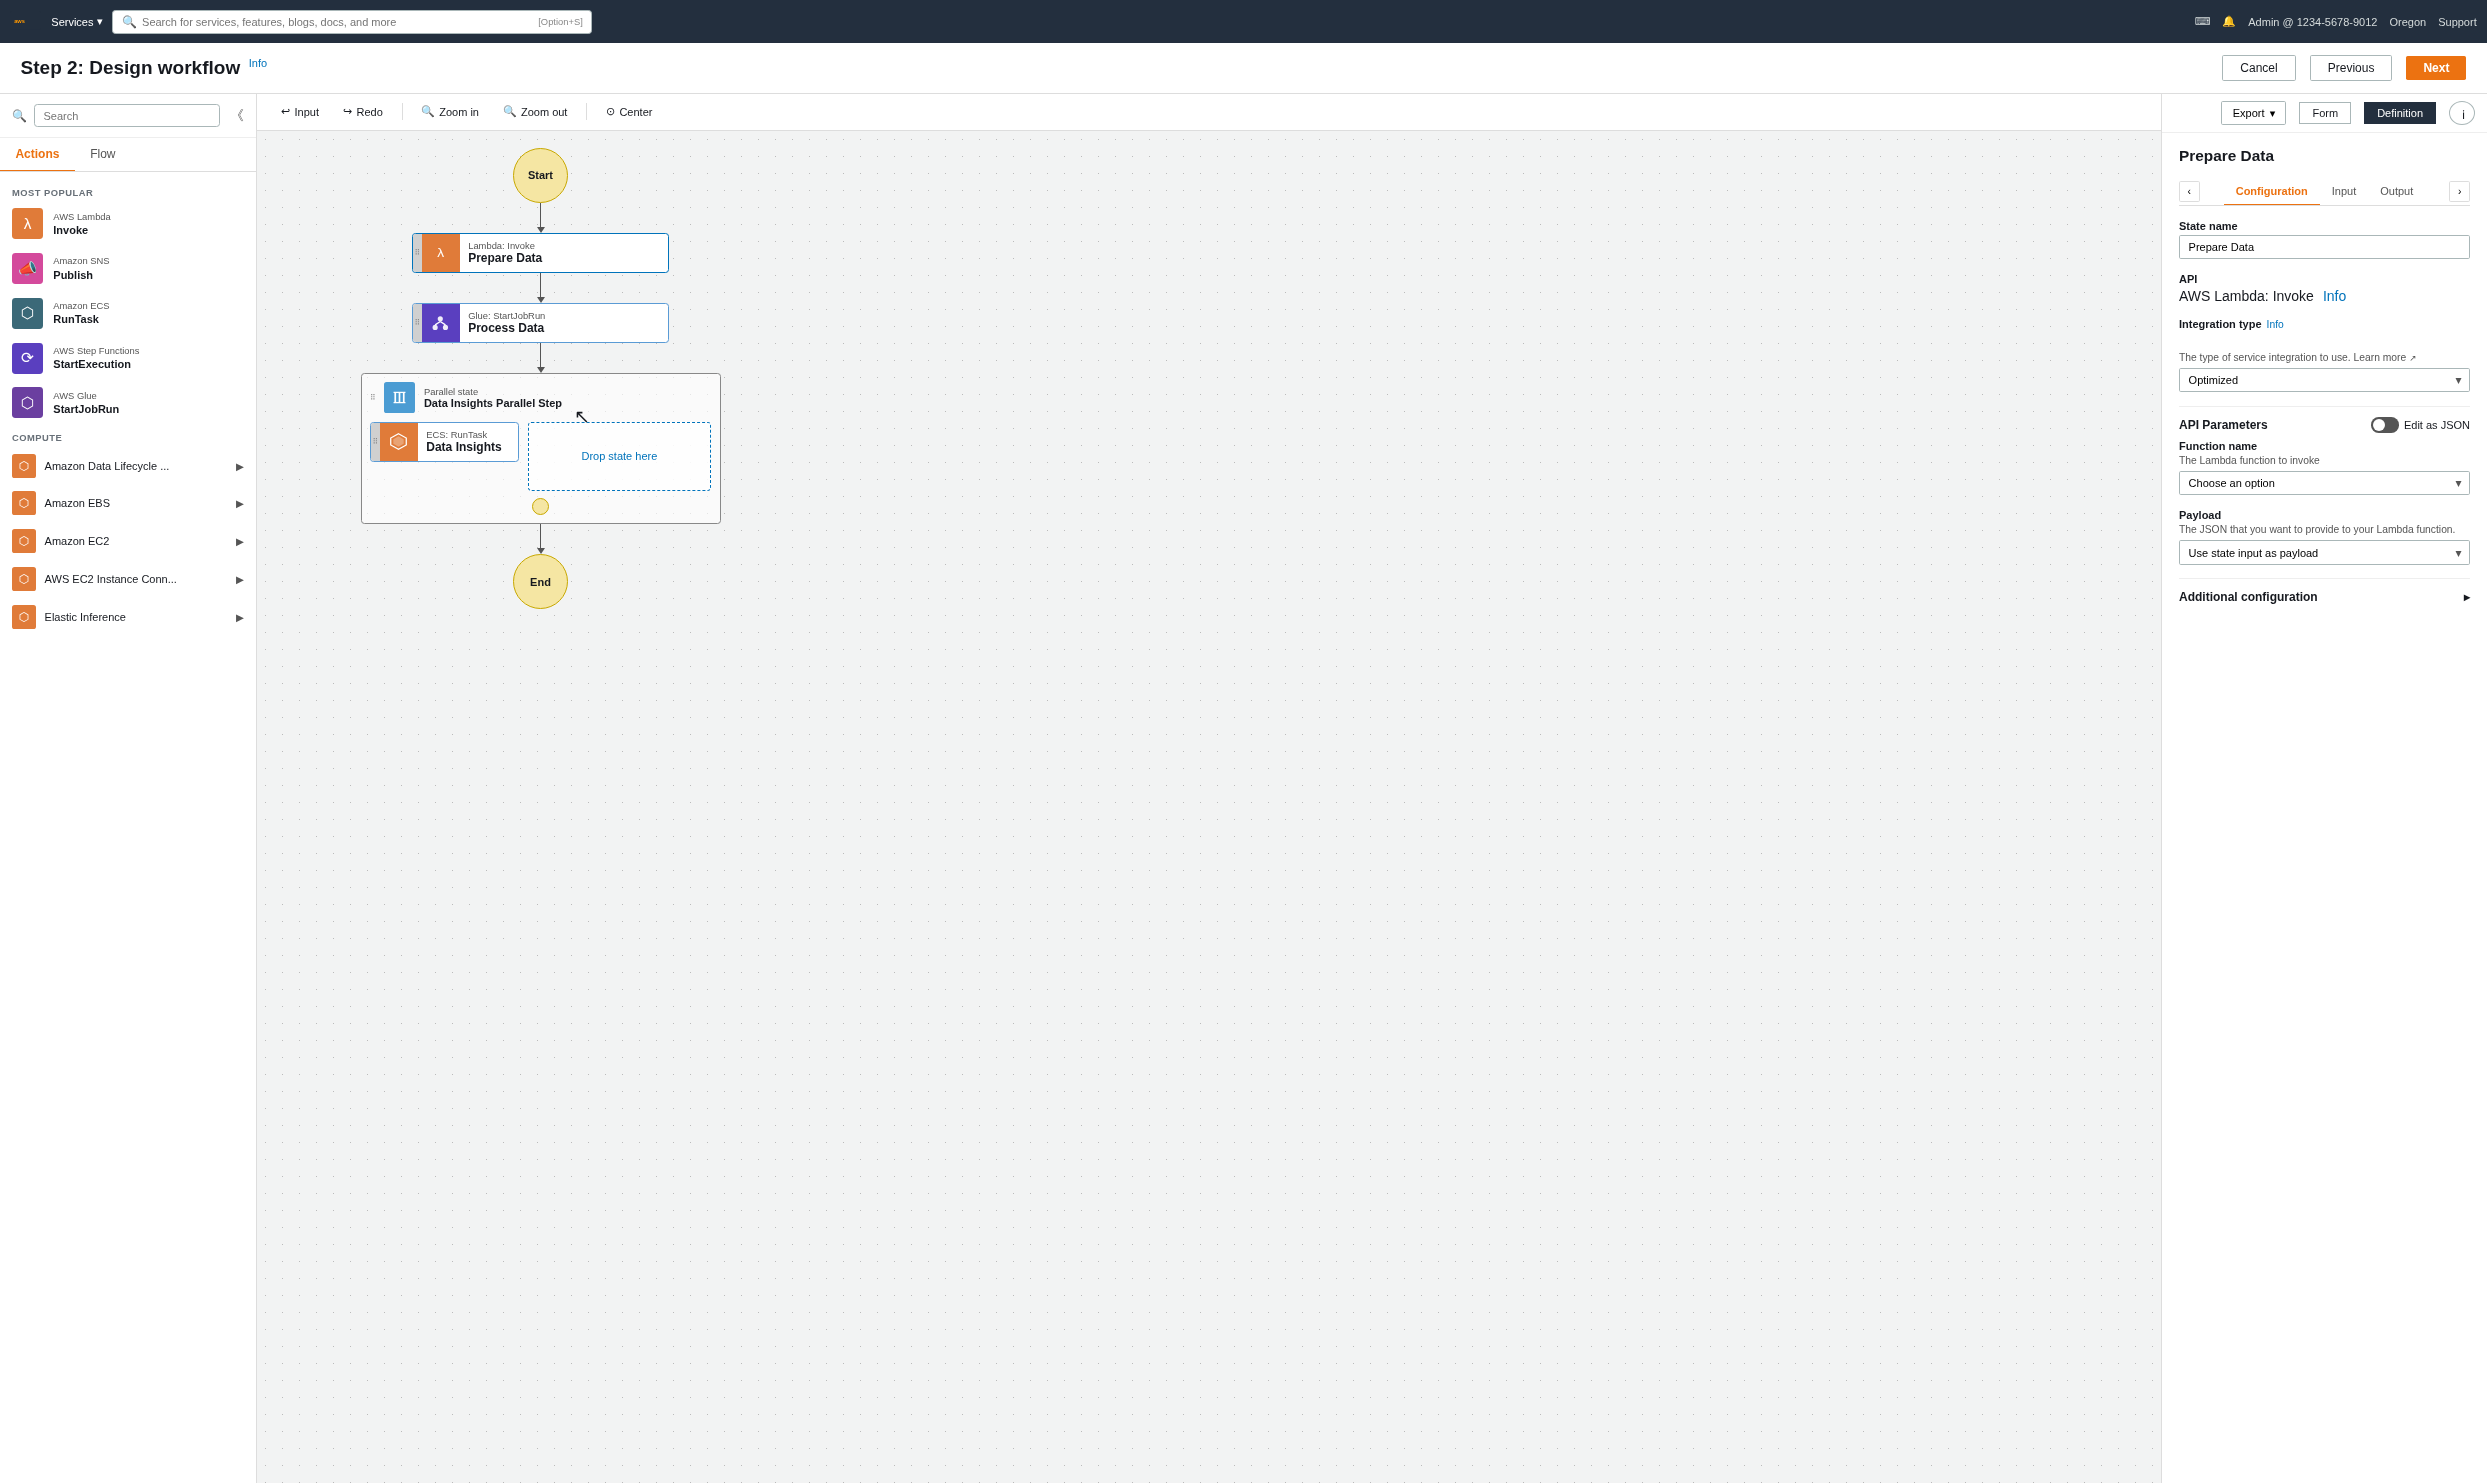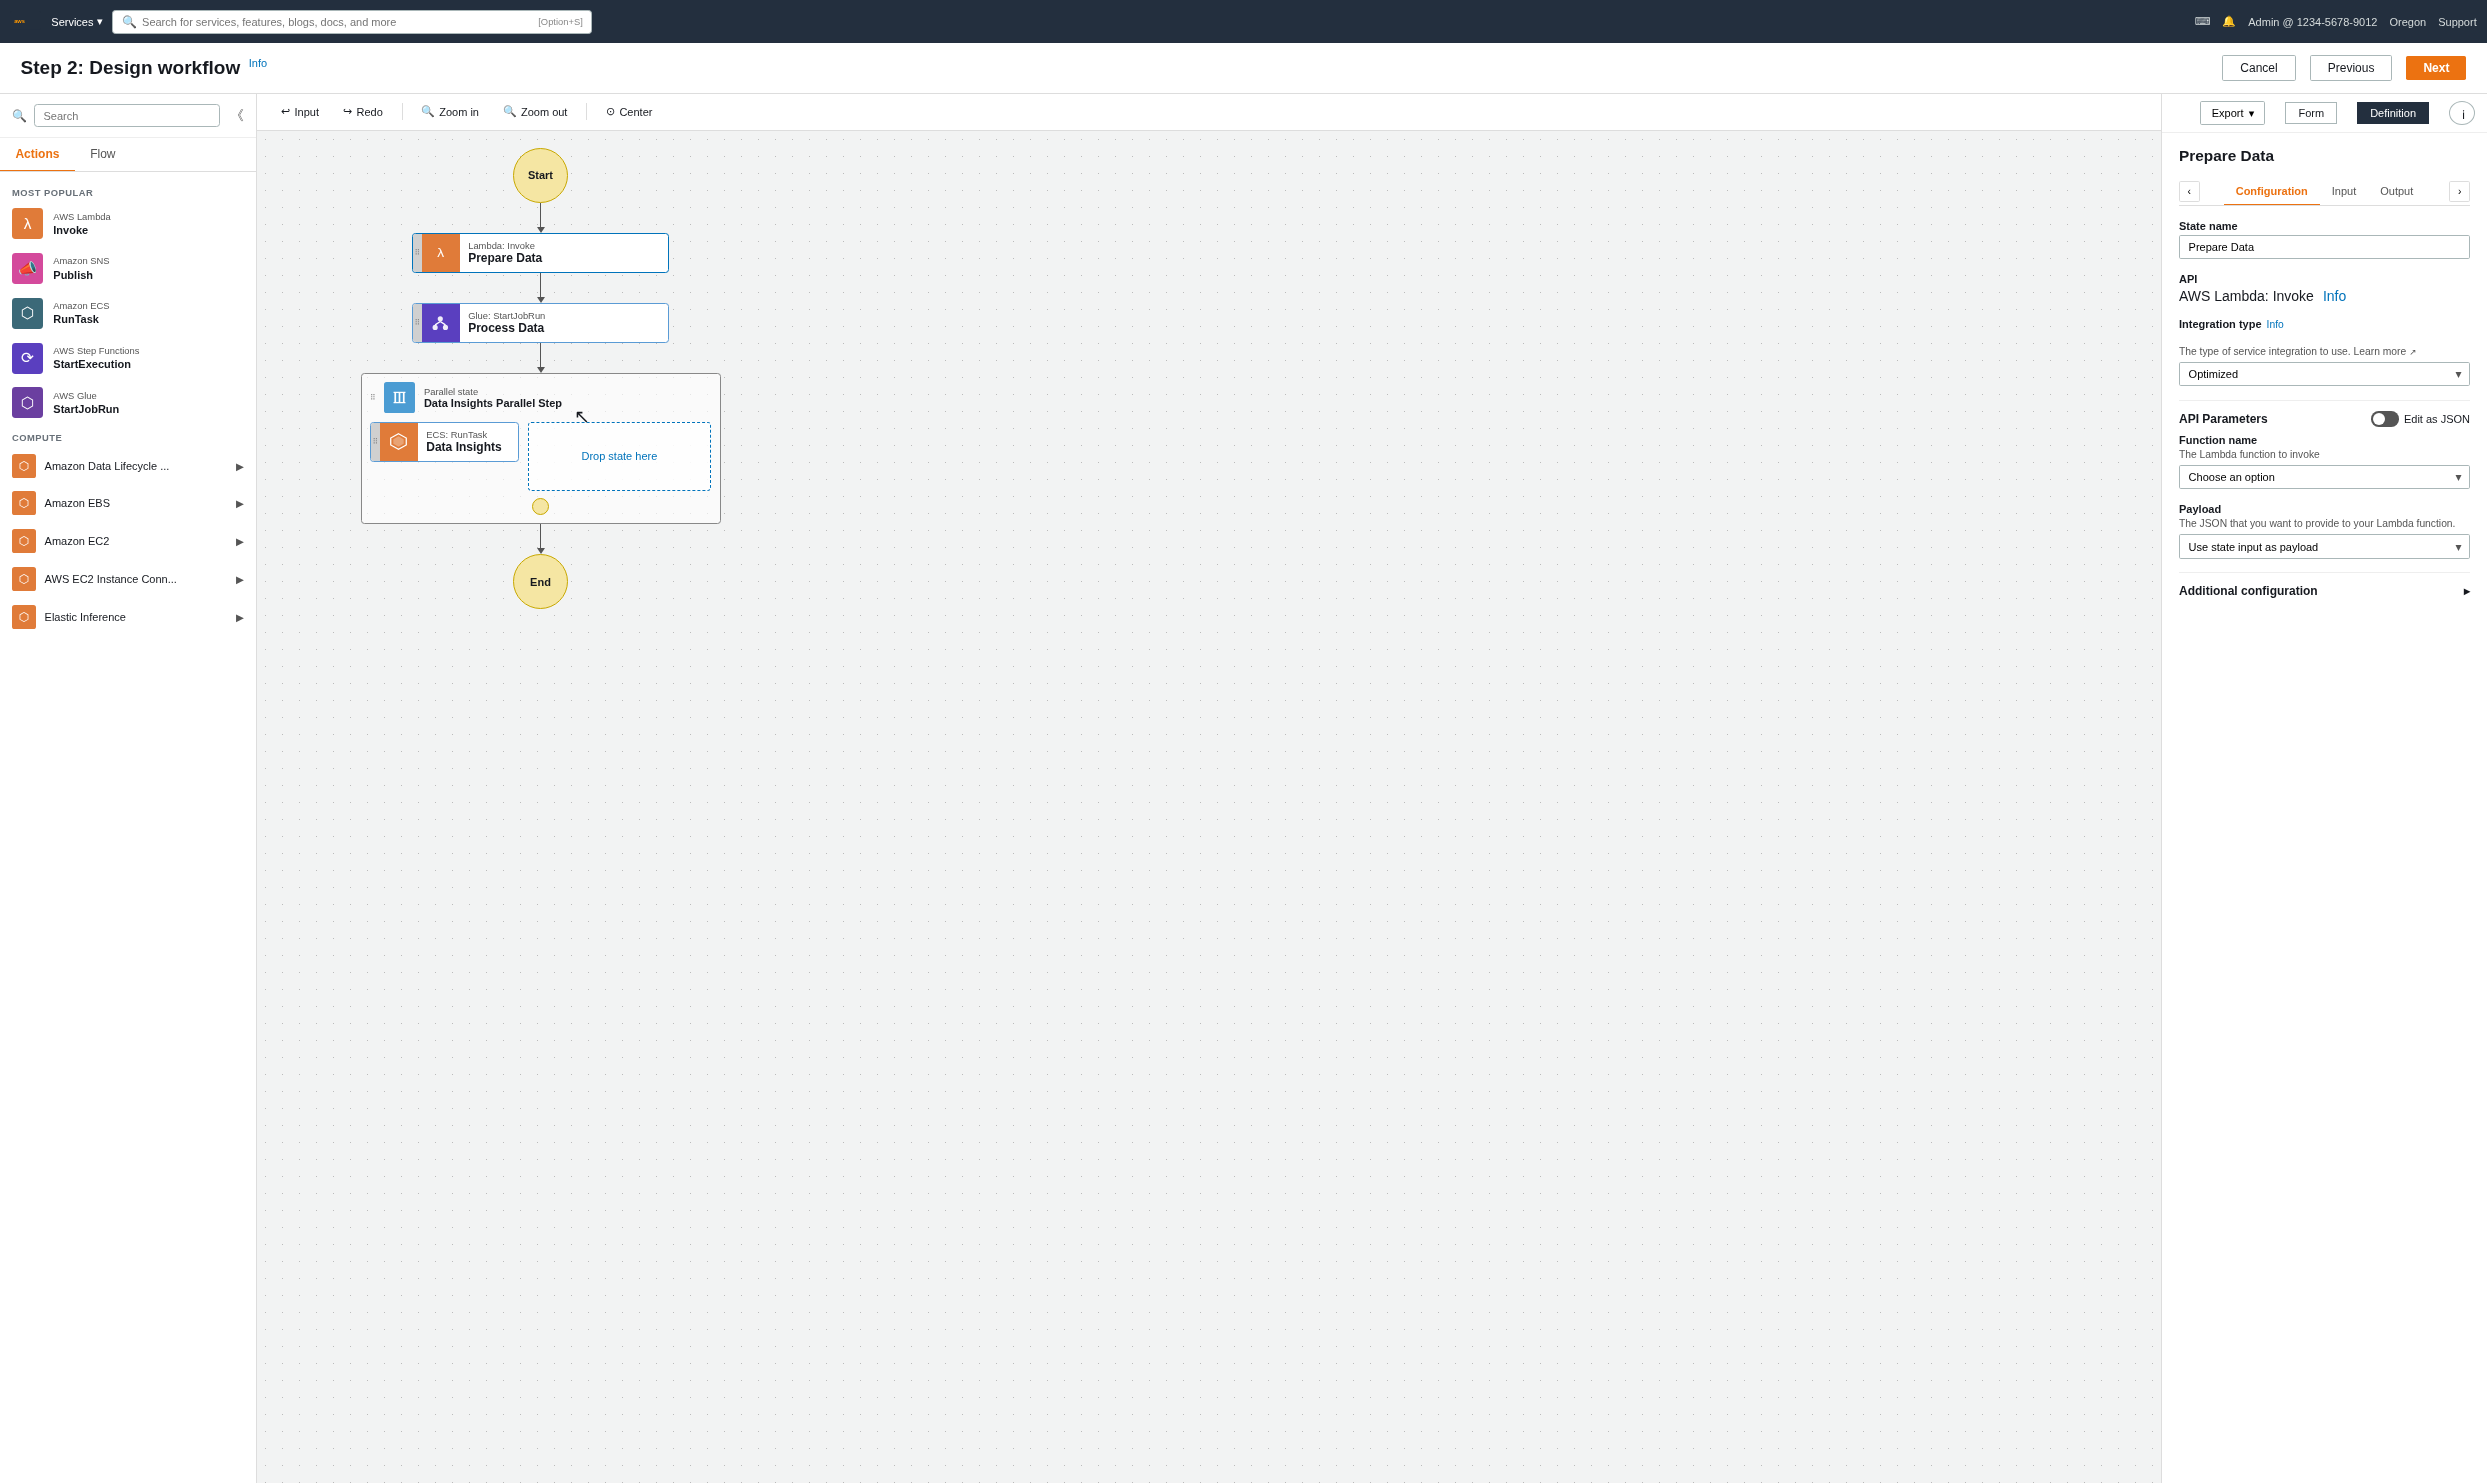--- a/index.html
+++ b/index.html
@@ -161,21 +161,21 @@
     .end-circle {
       width: 17px; height: 17px; border-radius: 50%; background: #f5e6a3; border: 1.7px solid #c8a800;
     }
 
     
     .right-panel {
       width: 326px; background: #fff; border-left: 0.9px solid #ddd;
       display: flex; flex-direction: column; flex-shrink: 0; overflow-y: auto;
     }
     .panel-top {
-      display: flex; align-items: center; padding: 6.9px 12px; border-bottom: 0.9px solid #eee; gap: 20px; justify-content: flex-end;
+      display: flex; align-items: center; padding: 6.9px 12px; border-bottom: 0.9px solid #eee; gap: 13px; justify-content: flex-end;
     }
     .export-btn {
       display: flex; align-items: center; gap: 5.1px; border: 0.9px solid #aab7b8;
       background: #fff; padding: 4.3px 10.3px; border-radius: 1.7px; cursor: pointer; font-size: 11px;
     }
     .panel-tab-btn {
       padding: 4.3px 12px; border: 0.9px solid #aab7b8; background: #fff;
       font-size: 11px; cursor: pointer; color: #16191f;
     }
     .panel-tab-btn.active { background: #232f3e; color: #fff; border-color: #232f3e; }
@@ -196,21 +196,21 @@
     .form-label { font-size: 11px; font-weight: 600; margin-bottom: 3.4px; color: #16191f; }
     .form-label-sub { font-size: 10.3px; color: #555; margin-bottom: 5.1px; }
     .form-input {
       width: 100%; border: 0.9px solid #aab7b8; border-radius: 1.7px;
       padding: 5.1px 8.6px; font-size: 11px; outline: none;
     }
 
     .api-display { font-size: 14px; color: #16191f; }
     .api-display .api-link { color: #0073bb; cursor: pointer; margin-left: 5.1px; }
 
-    .integration-row { display: flex; align-items: center; gap: 5.1px; margin-bottom: 16px; }
+    .integration-row { display: flex; align-items: center; gap: 5.1px; margin-bottom: 22px; }
     .integration-label { font-size: 11px; font-weight: 600; }
     .integration-info { color: #0073bb; font-size: 10.3px; cursor: pointer; }
     .select-wrapper { position: relative; }
     .select-wrapper select { width: 100%; padding: 5.1px 8.6px; font-size: 11px; border: 0.9px solid #aab7b8; border-radius: 1.7px; appearance: none; outline: none; background: #fff; }
     .select-arrow { position: absolute; right: 8.6px; top: 50%; transform: translateY(-50%); pointer-events: none; color: #555; }
 
     .section-title { font-size: 12px; font-weight: 700; margin-bottom: 6.9px; display: flex; align-items: center; justify-content: space-between; }
     .edit-json-toggle { display: flex; align-items: center; gap: 5.1px; font-size: 11px; font-weight: 400; }
     .toggle-switch {
       width: 27.4px; height: 15.4px; background: #555; border-radius: 7.7px; position: relative; cursor: pointer;

